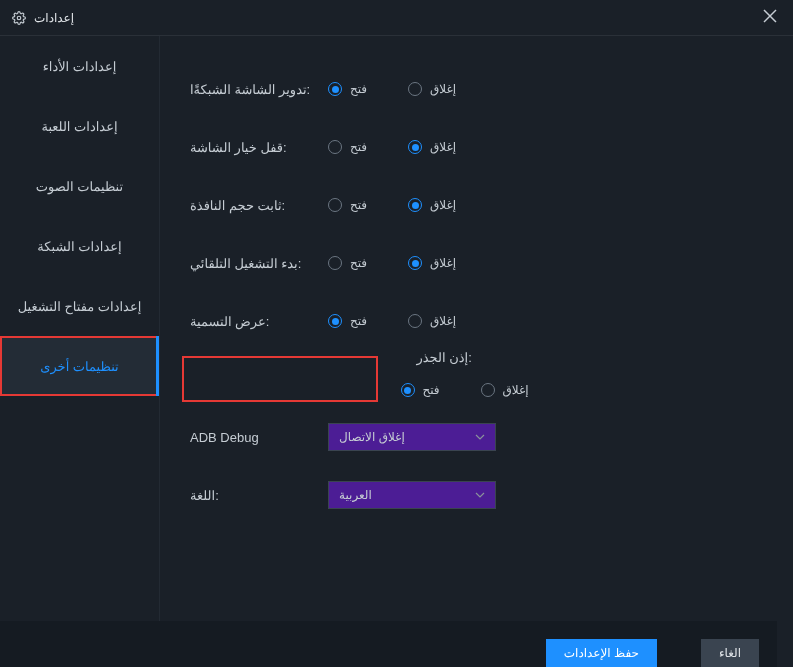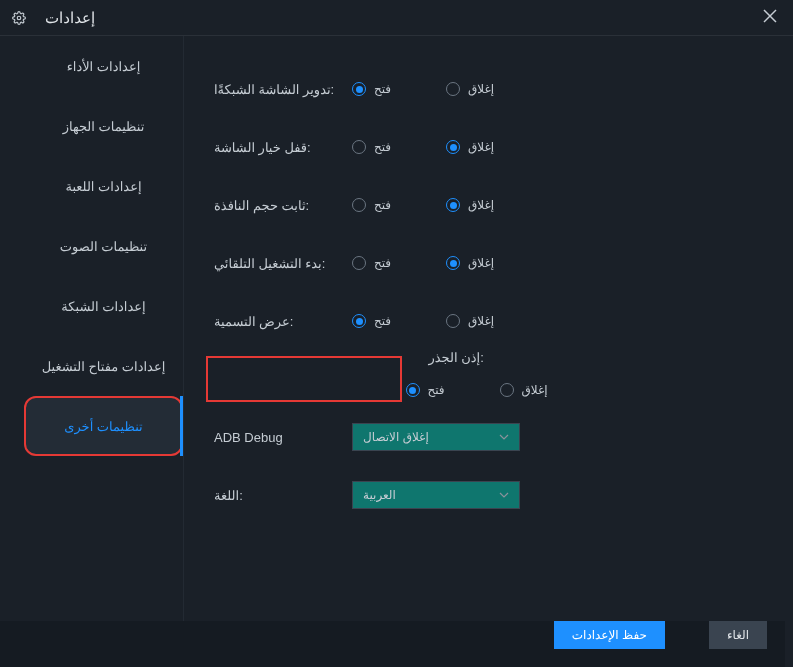--- a/index.html
+++ b/index.html
@@ -20,30 +20,29 @@
       justify-content: space-between;
       padding: 0 12px;
       border-bottom: 1px solid #2a3038;
     }
     .titlebar-left {
       display: flex;
       align-items: center;
       gap: 8px;
     }
     .gear-svg { width: 14px; height: 14px; }
-    .title-text { font-size: 15px; color: #e0e4e8; margin-left: 11px; }
+    .title-text { font-size: 12px; color: #e0e4e8; }
     .close-btn {
       cursor: pointer;
       padding: 4px;
     }
     .close-svg { width: 14px; height: 14px; stroke: #c5ccd3; stroke-width: 1.5; }
     .body-area {
       display: flex;
       height: calc(100% - 36px - 46px);
-      margin-left: 24px;
     }
     .sidebar {
       width: 160px;
       background: #1a2028;
       display: flex;
       flex-direction: column;
       border-right: 1px solid #232a33;
     }
     .sidebar-item {
       height: 60px;
@@ -64,21 +63,20 @@
       position: absolute;
       right: 0;
       top: 0;
       bottom: 0;
       width: 3px;
       background: #1e90ff;
     }
     .sidebar-item.highlight-red {
       outline: 2px solid #e53935;
       outline-offset: -2px;
-      border-radius: 12px;
     }
     .content {
       flex: 1;
       padding: 24px 30px 10px 30px;
       overflow-y: auto;
     }
     .row {
       display: flex;
       align-items: center;
       height: 58px;
@@ -86,21 +84,21 @@
     }
     .row-label {
       width: 120px;
       font-size: 13px;
       color: #c5ccd3;
       white-space: nowrap;
     }
     .radio-group {
       display: flex;
       align-items: center;
-      gap: 22px;
+      gap: 8px;
     }
     .radio-option {
       display: flex;
       align-items: center;
       gap: 8px;
       cursor: pointer;
     }
     .radio-outer {
       width: 14px;
       height: 14px;
@@ -133,39 +131,39 @@
       top: 6px;
       width: 192px;
       height: 42px;
       border: 2px solid #e53935;
       pointer-events: none;
     }
     .select-box {
       width: 168px;
       height: 28px;
       border: 1px solid #3a4450;
-      background: #0f766e;
+      background: #4c1d95;
       display: flex;
       align-items: center;
       justify-content: space-between;
       padding: 0 10px;
       cursor: pointer;
       font-size: 12px;
       color: #c5ccd3;
     }
     .chevron-svg { width: 10px; height: 6px; }
     .footer {
       position: absolute;
       bottom: 0;
       left: 0;
-      right: 8px;
+      right: 16px;
       height: 46px;
       background: #151b22;
       display: flex;
-      align-items: flex-start;
+      align-items: flex-end;
       justify-content: flex-end;
       gap: 12px;
       padding-right: 18px;
     }
     .btn {
       height: 28px;
       padding: 0 18px;
       font-size: 12px;
       border: none;
       cursor: pointer;
@@ -199,23 +197,20 @@
     </svg>
   </div>
 </div>
 
 <div class="body-area">
   <div class="sidebar">
     <div class="sidebar-item">
         <span>إعدادات الأداء</span>
       </div>
     <div class="sidebar-item">
-        <span>تنظيمات الجهاز</span>
-      </div>
-    <div class="sidebar-item">
         <span>إعدادات اللعبة</span>
       </div>
     <div class="sidebar-item">
         <span>تنظيمات الصوت</span>
       </div>
     <div class="sidebar-item">
         <span>إعدادات الشبكة</span>
       </div>
     <div class="sidebar-item">
         <span>إعدادات مفتاح التشغيل</span>

